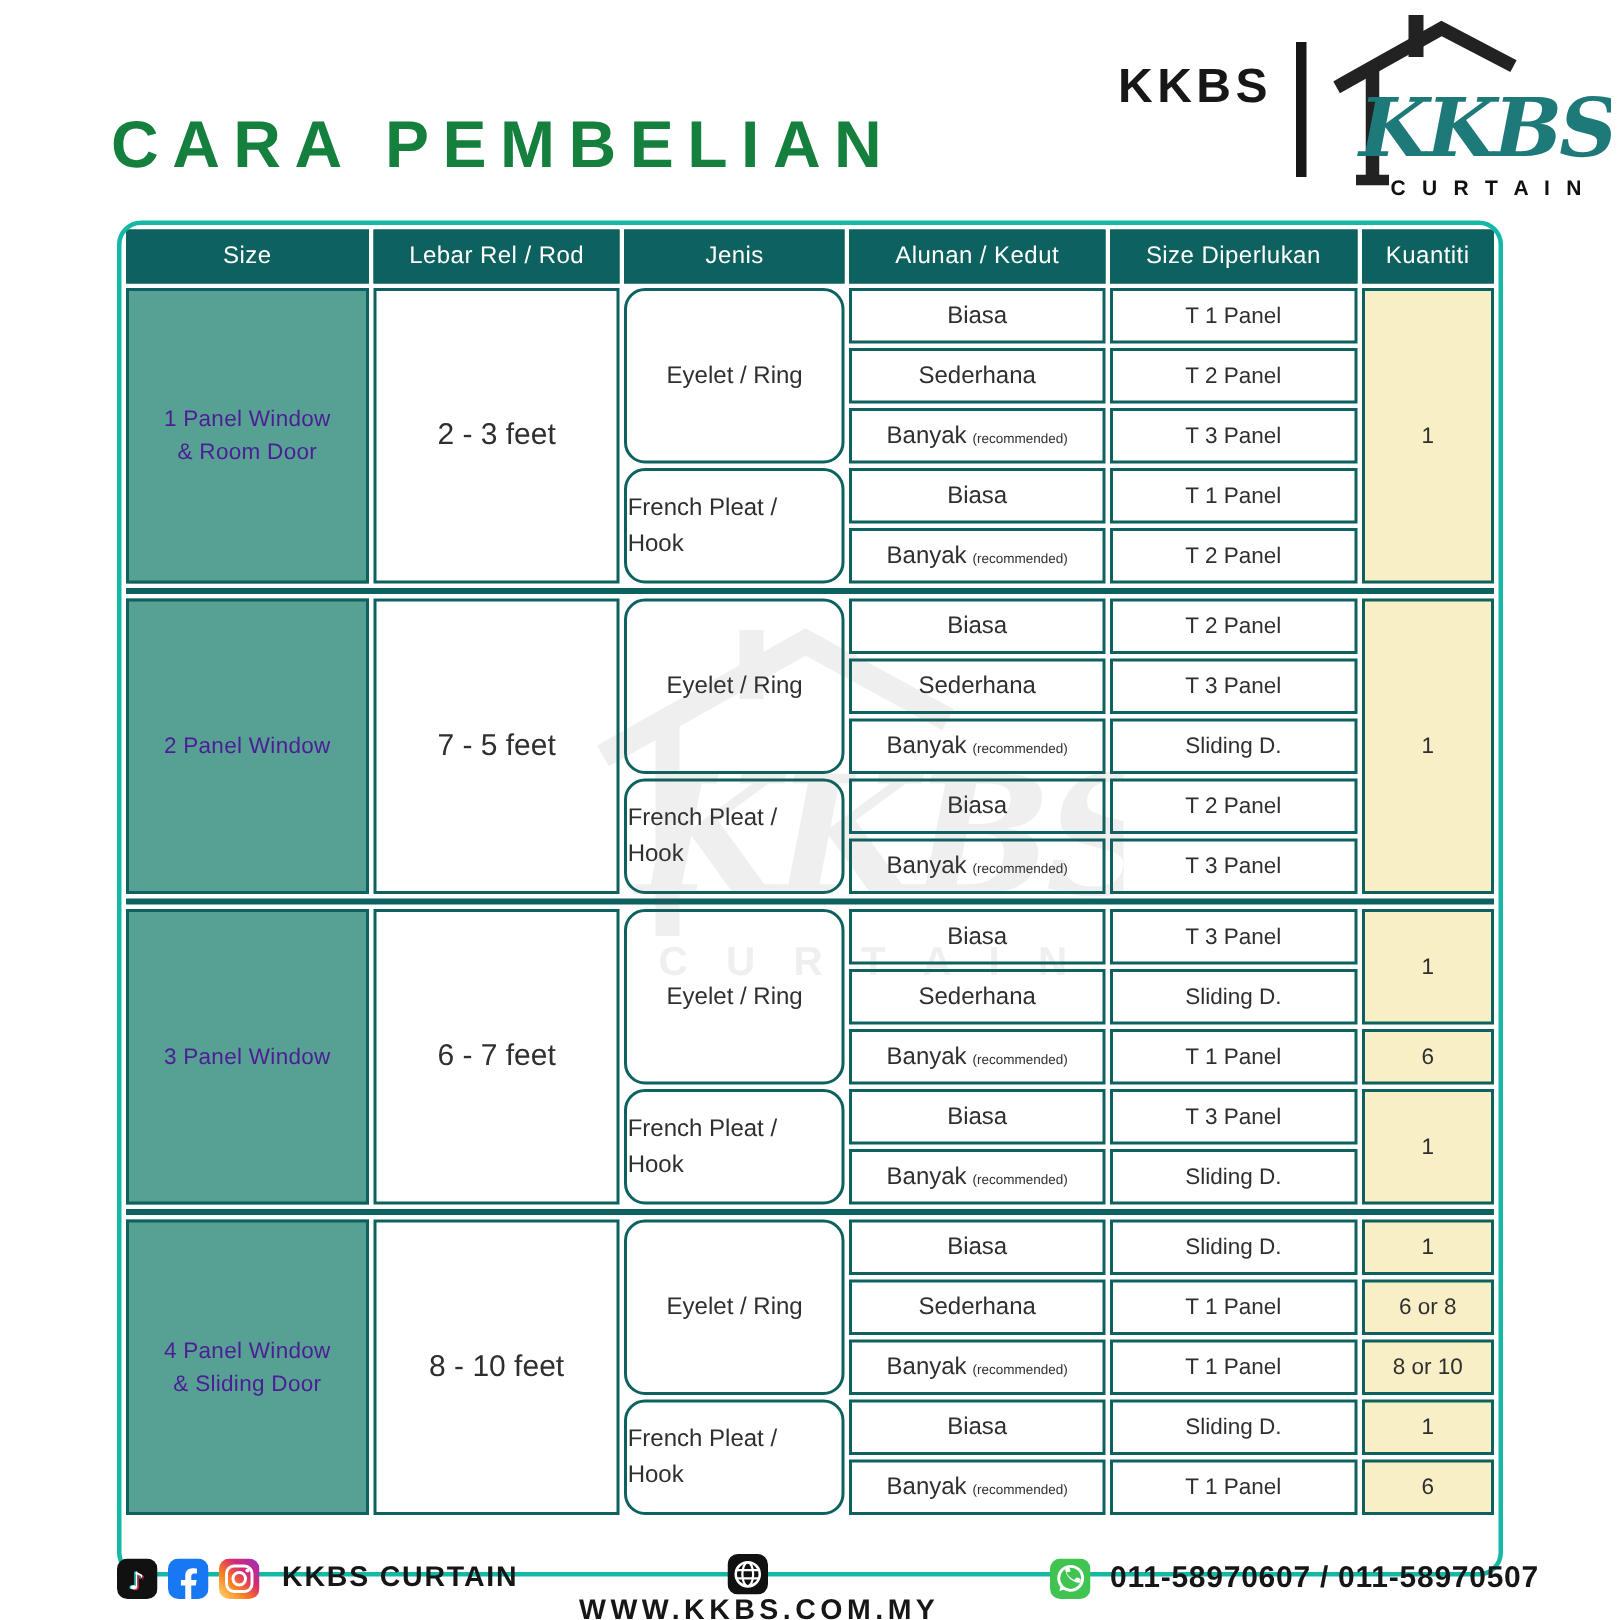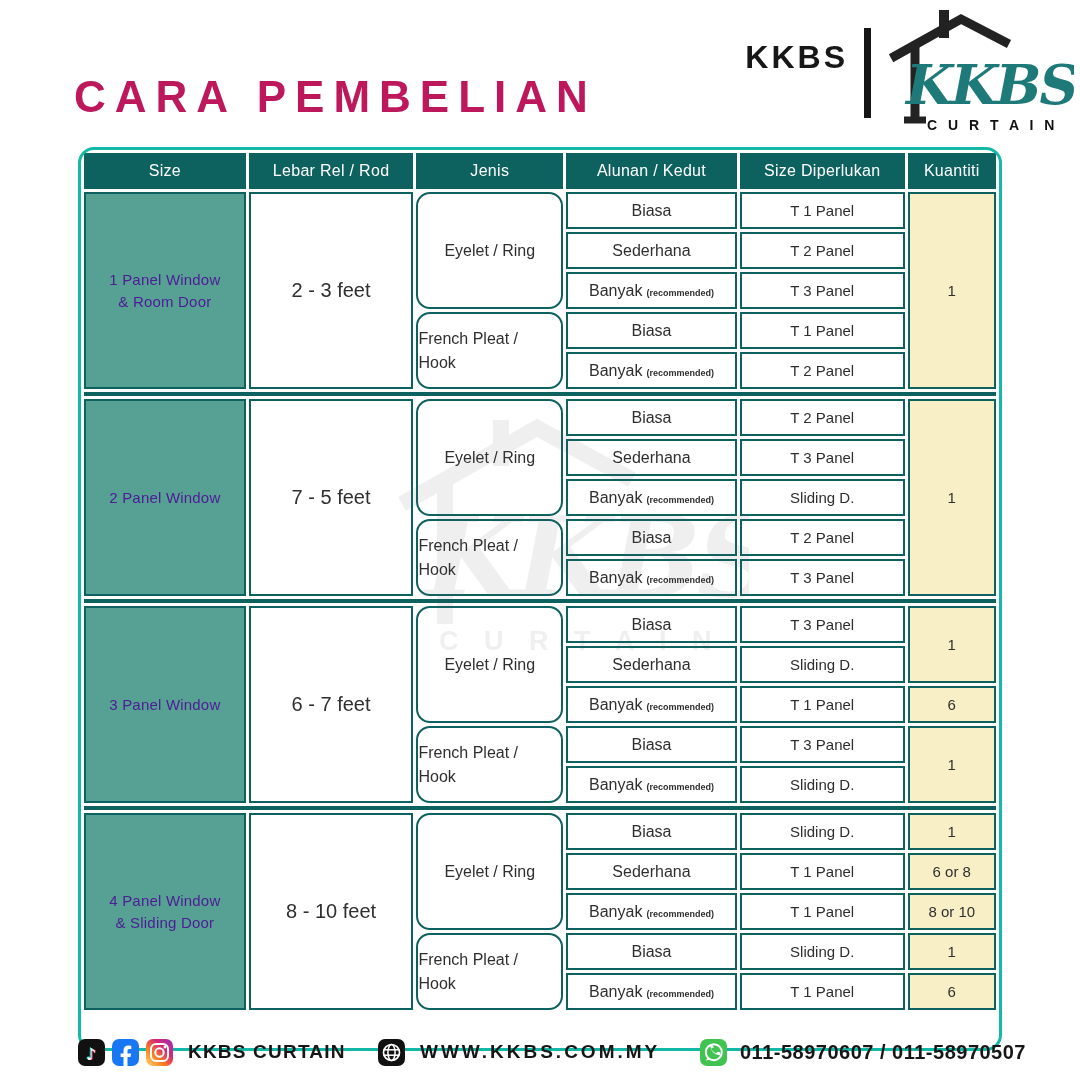--- a/index.html
+++ b/index.html
@@ -3,21 +3,21 @@
 <meta charset="utf-8">
 <style>
   html,body{margin:0;padding:0;}
   body{
     width:1080px;height:1080px;position:relative;overflow:hidden;
     background:#ffffff;font-family:"Liberation Sans",sans-serif;
   }
   
   .page-title{
     position:absolute;left:74px;top:72px;margin:0;
-    font-size:44px;font-weight:bold;letter-spacing:9px;color:#be185d;
+    font-size:44px;font-weight:bold;letter-spacing:9px;color:#15803d;
     white-space:nowrap;
   }
   .brand{
     position:absolute;left:598px;top:40px;width:250px;text-align:right;
     font-weight:bold;color:#171717;line-height:1.12;
   }
   .brand .b1{font-size:32px;letter-spacing:3px;}
   .brand .b2{font-size:32px;letter-spacing:3px;}
   .brand-divider{
     position:absolute;left:864px;top:28px;width:7px;height:90px;background:#161616;
@@ -42,36 +42,36 @@
   }
   td.data{height:33px;color:#2f2f2f;background:#ffffff;}
   td.size-cell{
     background:#57a094;color:#4c1d95;font-size:15px;line-height:1.45;
     white-space:pre-line;letter-spacing:0.2px;
   }
   td.lebar-cell{font-size:20px;}
   td.jenis-cell{font-size:16px;border-radius:14px;}
   td.jenis-cell.wrap-left{text-align:left;padding-right:6px;line-height:1.5;}
   td.alunan-cell{text-align:left;padding-left:33px;font-size:16px;}
-  td.alunan-cell .rec{font-size:9px;font-weight:bold;margin-left:4px;letter-spacing:0;}
+  td.alunan-cell .rec{font-size:9px;font-weight:normal;margin-left:4px;letter-spacing:0;}
   td.sized-cell{font-size:15px;}
   td.qty-cell{background:#f9efc6;font-size:15px;}
   tr.sep-row td{
     border:none;background:#0d625f;height:4px;line-height:0;padding:0;
   }
   
   .watermark{
     position:absolute;left:300px;top:258px;width:368px;height:280px;
     opacity:0.09;pointer-events:none;
   }
   
   .footer{position:absolute;left:0;top:1036px;width:1080px;height:32px;}
   .f-group{position:absolute;display:flex;align-items:center;height:32px;}
   .f-left{left:78px;}
-  .f-mid{left:378px;}
+  .f-mid{left:378px;flex-direction:column;}
   .f-right{left:700px;}
   .f-icon{width:27px;height:27px;margin-right:7px;flex:0 0 auto;}
   .f-label{font-size:19px;font-weight:bold;color:#161616;letter-spacing:1.2px;margin-left:8px;white-space:nowrap;}
   .f-web{font-size:19px;font-weight:bold;color:#161616;letter-spacing:3px;margin-left:8px;white-space:nowrap;}
   .f-phone{font-size:20px;font-weight:bold;color:#161616;letter-spacing:0.5px;margin-left:6px;white-space:nowrap;}
 </style>
 </head>
 <body>
 
 <h1 class="page-title">CARA PEMBELIAN</h1>

